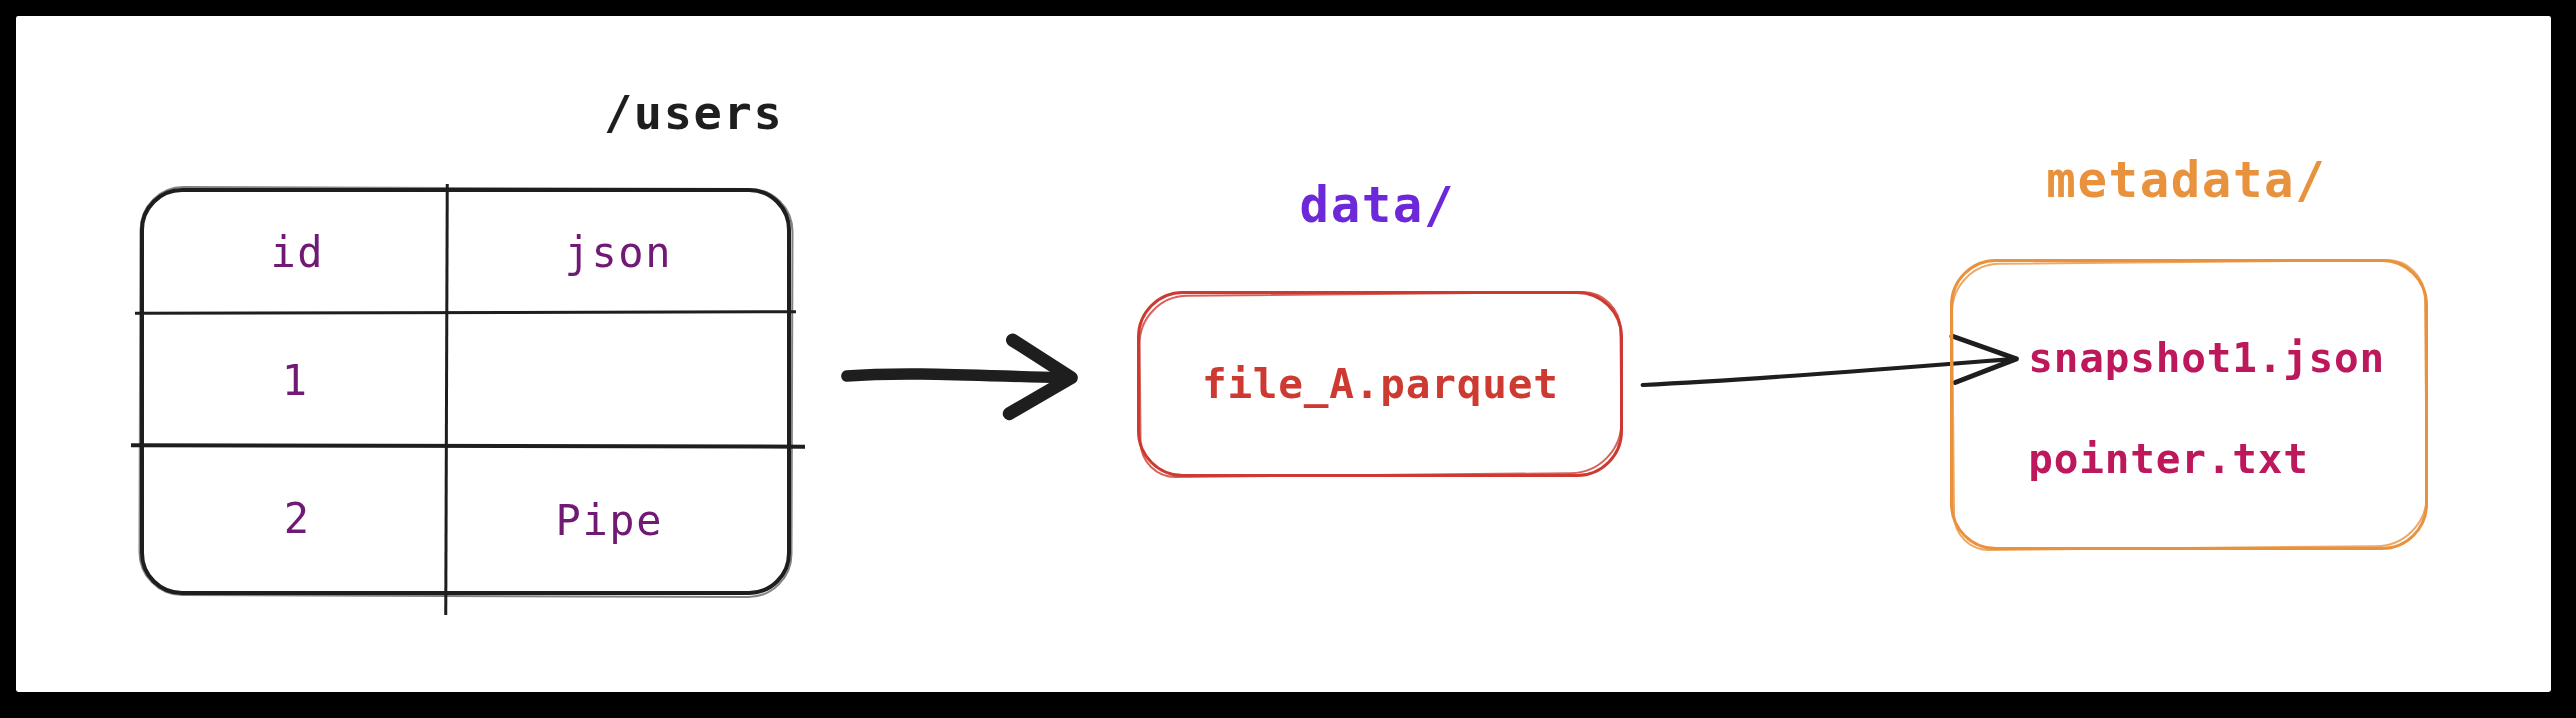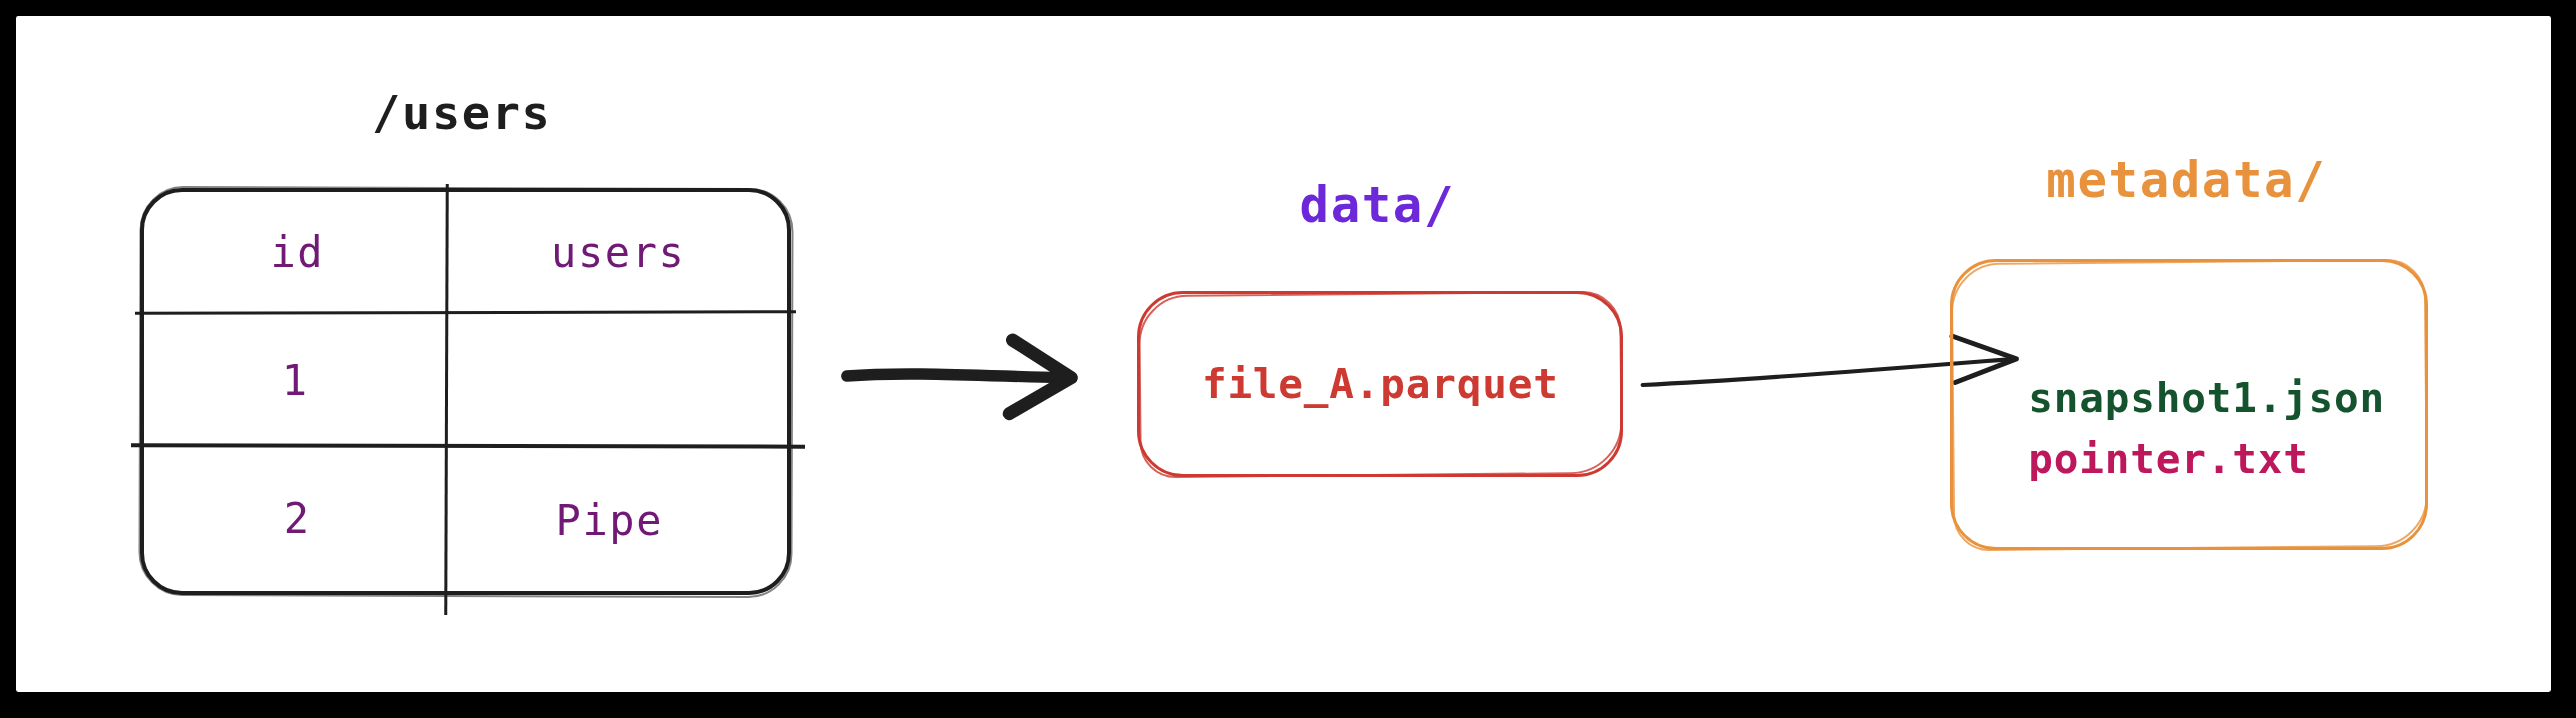--- a/index.html
+++ b/index.html
@@ -19,21 +19,21 @@
     left: 16.3px; top: 16.3px;
     width: 2535px; height: 676px;
     background: #ffffff;
     border-radius: 2.4px;
   }
   .abs { position: absolute; }
 
   
   .tbl-title {
     left: 124px; top: 67px; width: 643px; height: 59px;
-    text-align: center;
+    text-align: right;
     font-size: 47px; font-weight: bold; letter-spacing: 1.6px;
     color: #1e1e1e; line-height: 59px;
   }
   .tbl {
     left: 124px; top: 172px; width: 643px; height: 399px;
     border: 4.1px solid #1e1e1e;
     border-radius: 42px;
   }
   .tbl::after { 
     content: "";
@@ -97,38 +97,38 @@
   .red-box .file { font-size: 41px; font-weight: bold; letter-spacing: 0.8px; color: #cd3a31; }
   .orange-box {
     left: 1934px; top: 243px; width: 472px; height: 285px;
     border: 3.3px solid #e8923d; color: #e8923d;
   }
   .orange-box .file {
     position: absolute; left: 75px;
     font-size: 41px; font-weight: bold; letter-spacing: 0.8px;
     white-space: nowrap;
   }
-  .f-snapshot { top: 72px;  color: #14532d; margin-top: 40px; }
+  .f-snapshot { top: 72px;  color: #be185d; }
   .f-pointer  { top: 173px; color: #be185d; }
 </style>
 </head>
 <body>
 
 <div class="stage">
   <div class="canvas">
 
     <div class="abs tbl-title">/users</div>
 
     <div class="abs tbl">
       <div class="abs vdiv"></div>
       <div class="abs hline h1"></div>
       <div class="abs hline h2"></div>
 
       <span class="cell c-id">id</span>
-      <span class="cell c-name">users</span>
+      <span class="cell c-name">json</span>
 
       <span class="cell c-r1id">1</span>
 
       <span class="cell c-r2id">2</span>
       <span class="cell c-r2nm">Pipe</span>
     </div>
 
     <svg class="abs arrows" viewBox="0 0 3106 828">
 
       <g stroke="#1e1e1e" fill="none" stroke-linecap="round" stroke-linejoin="round">

